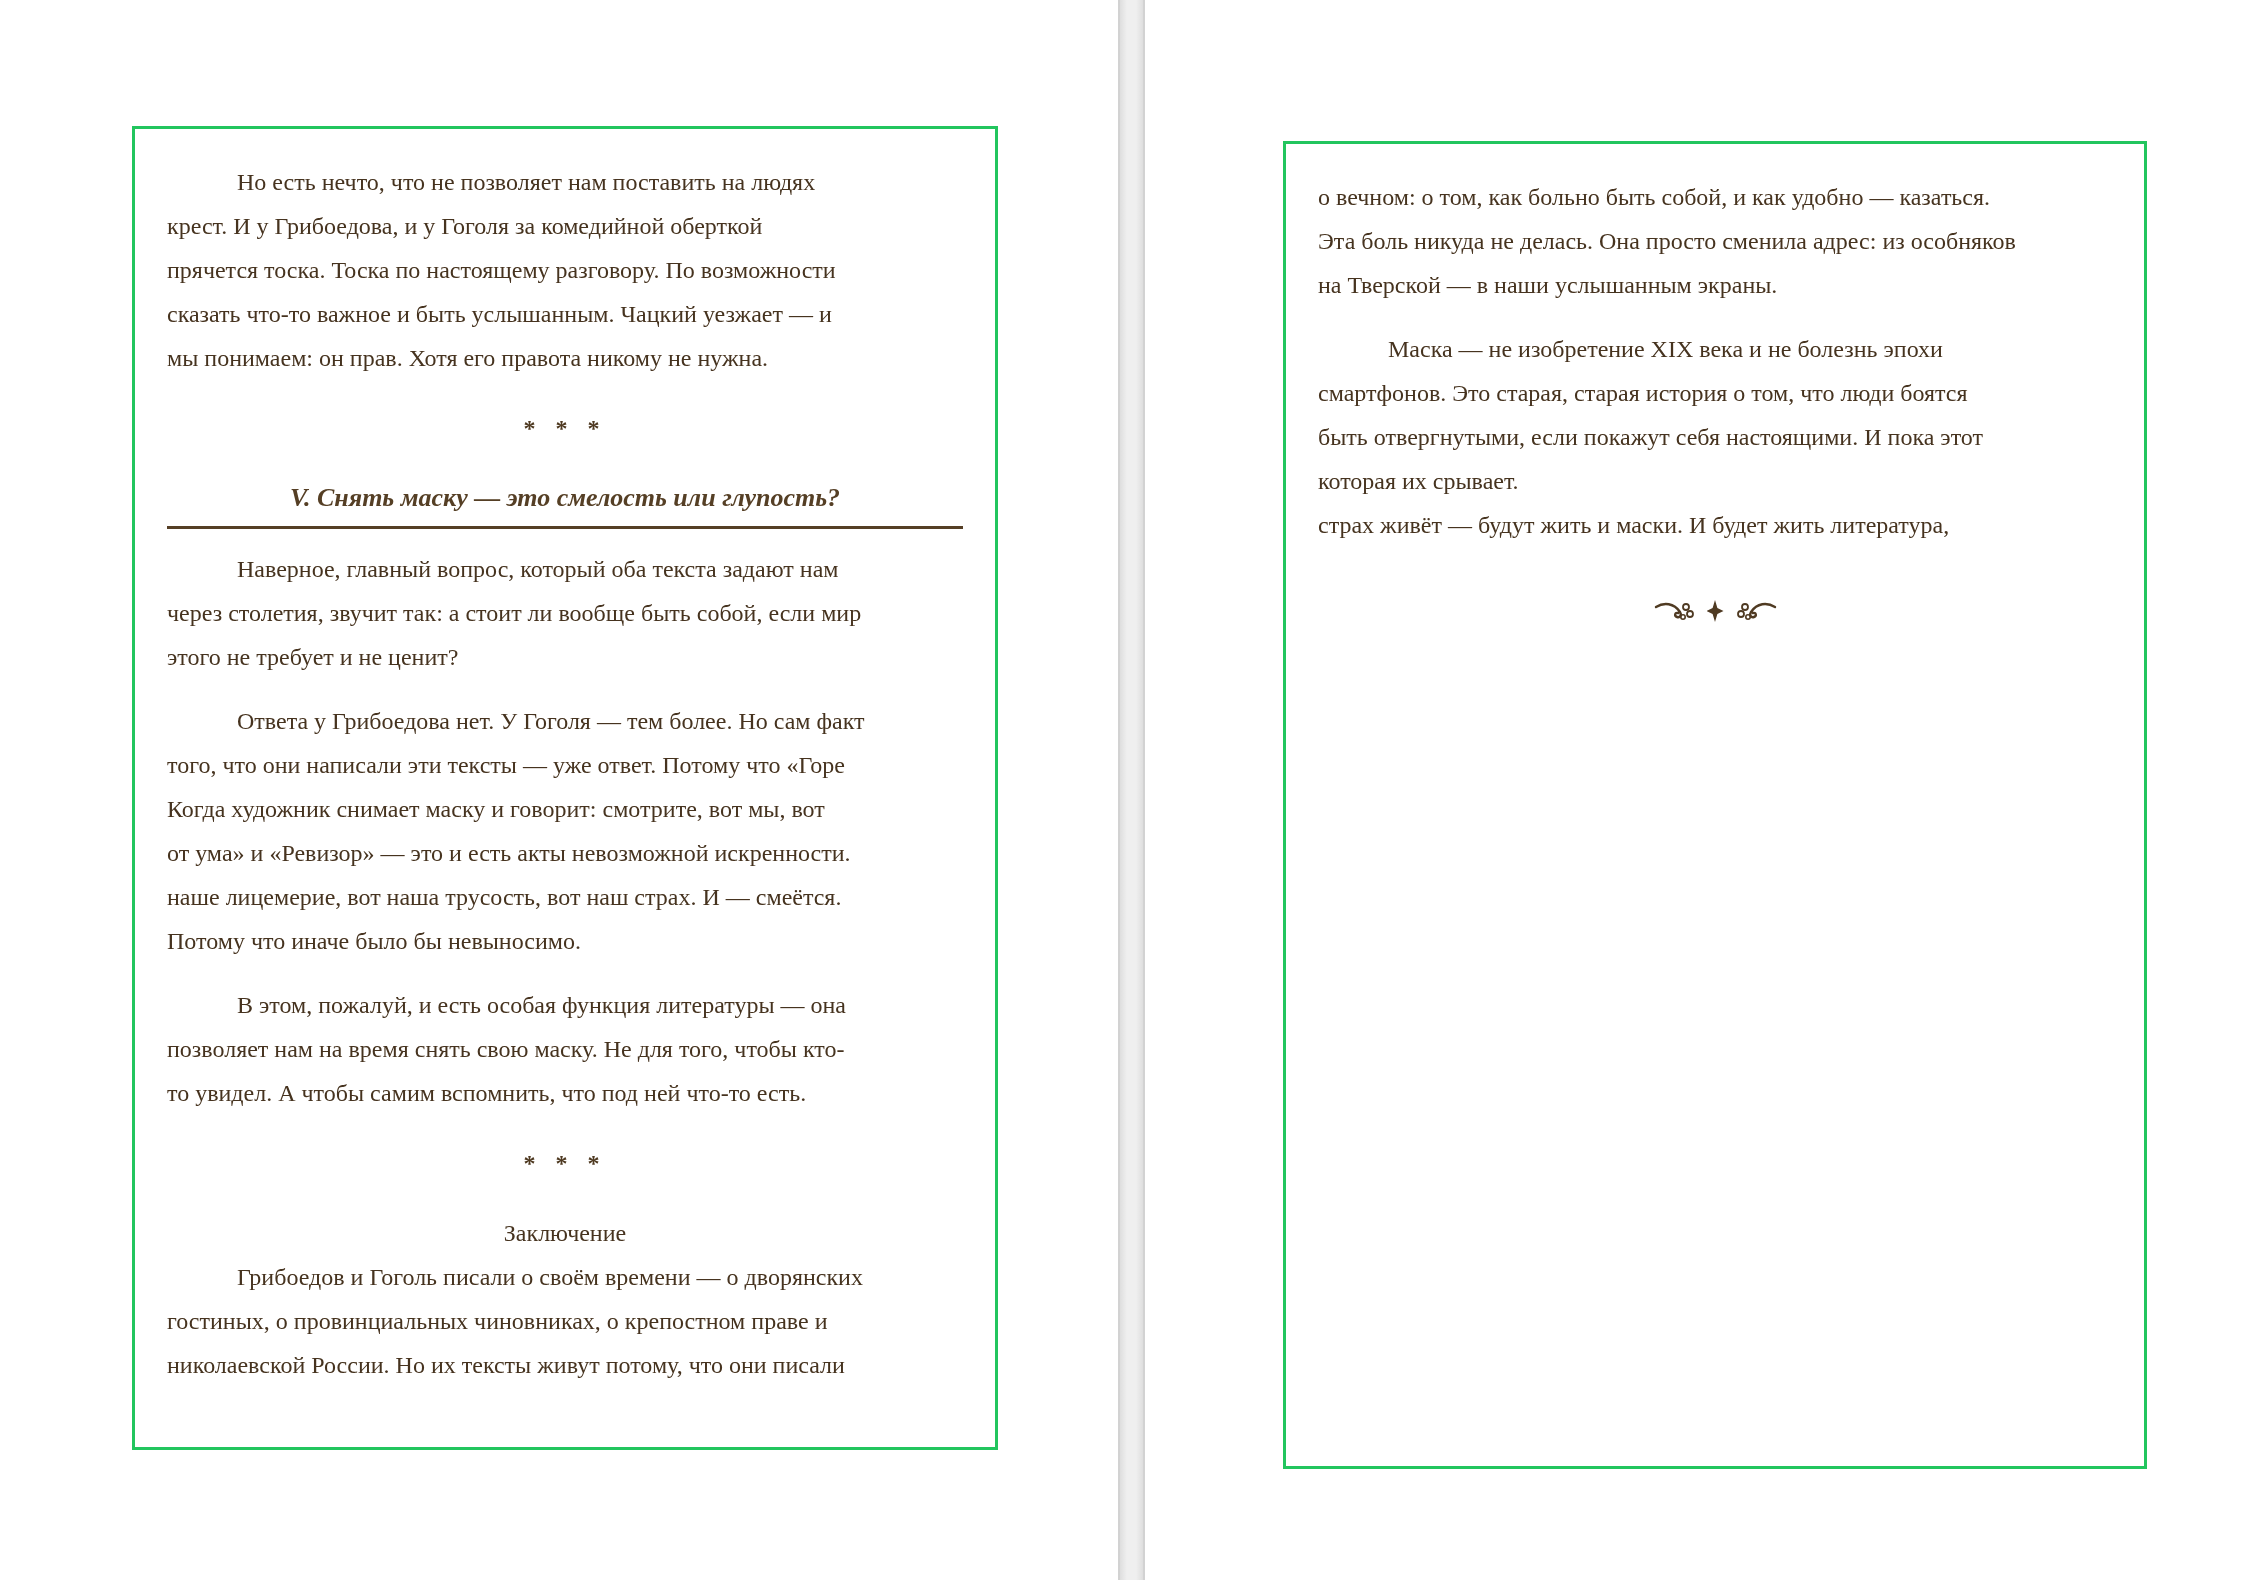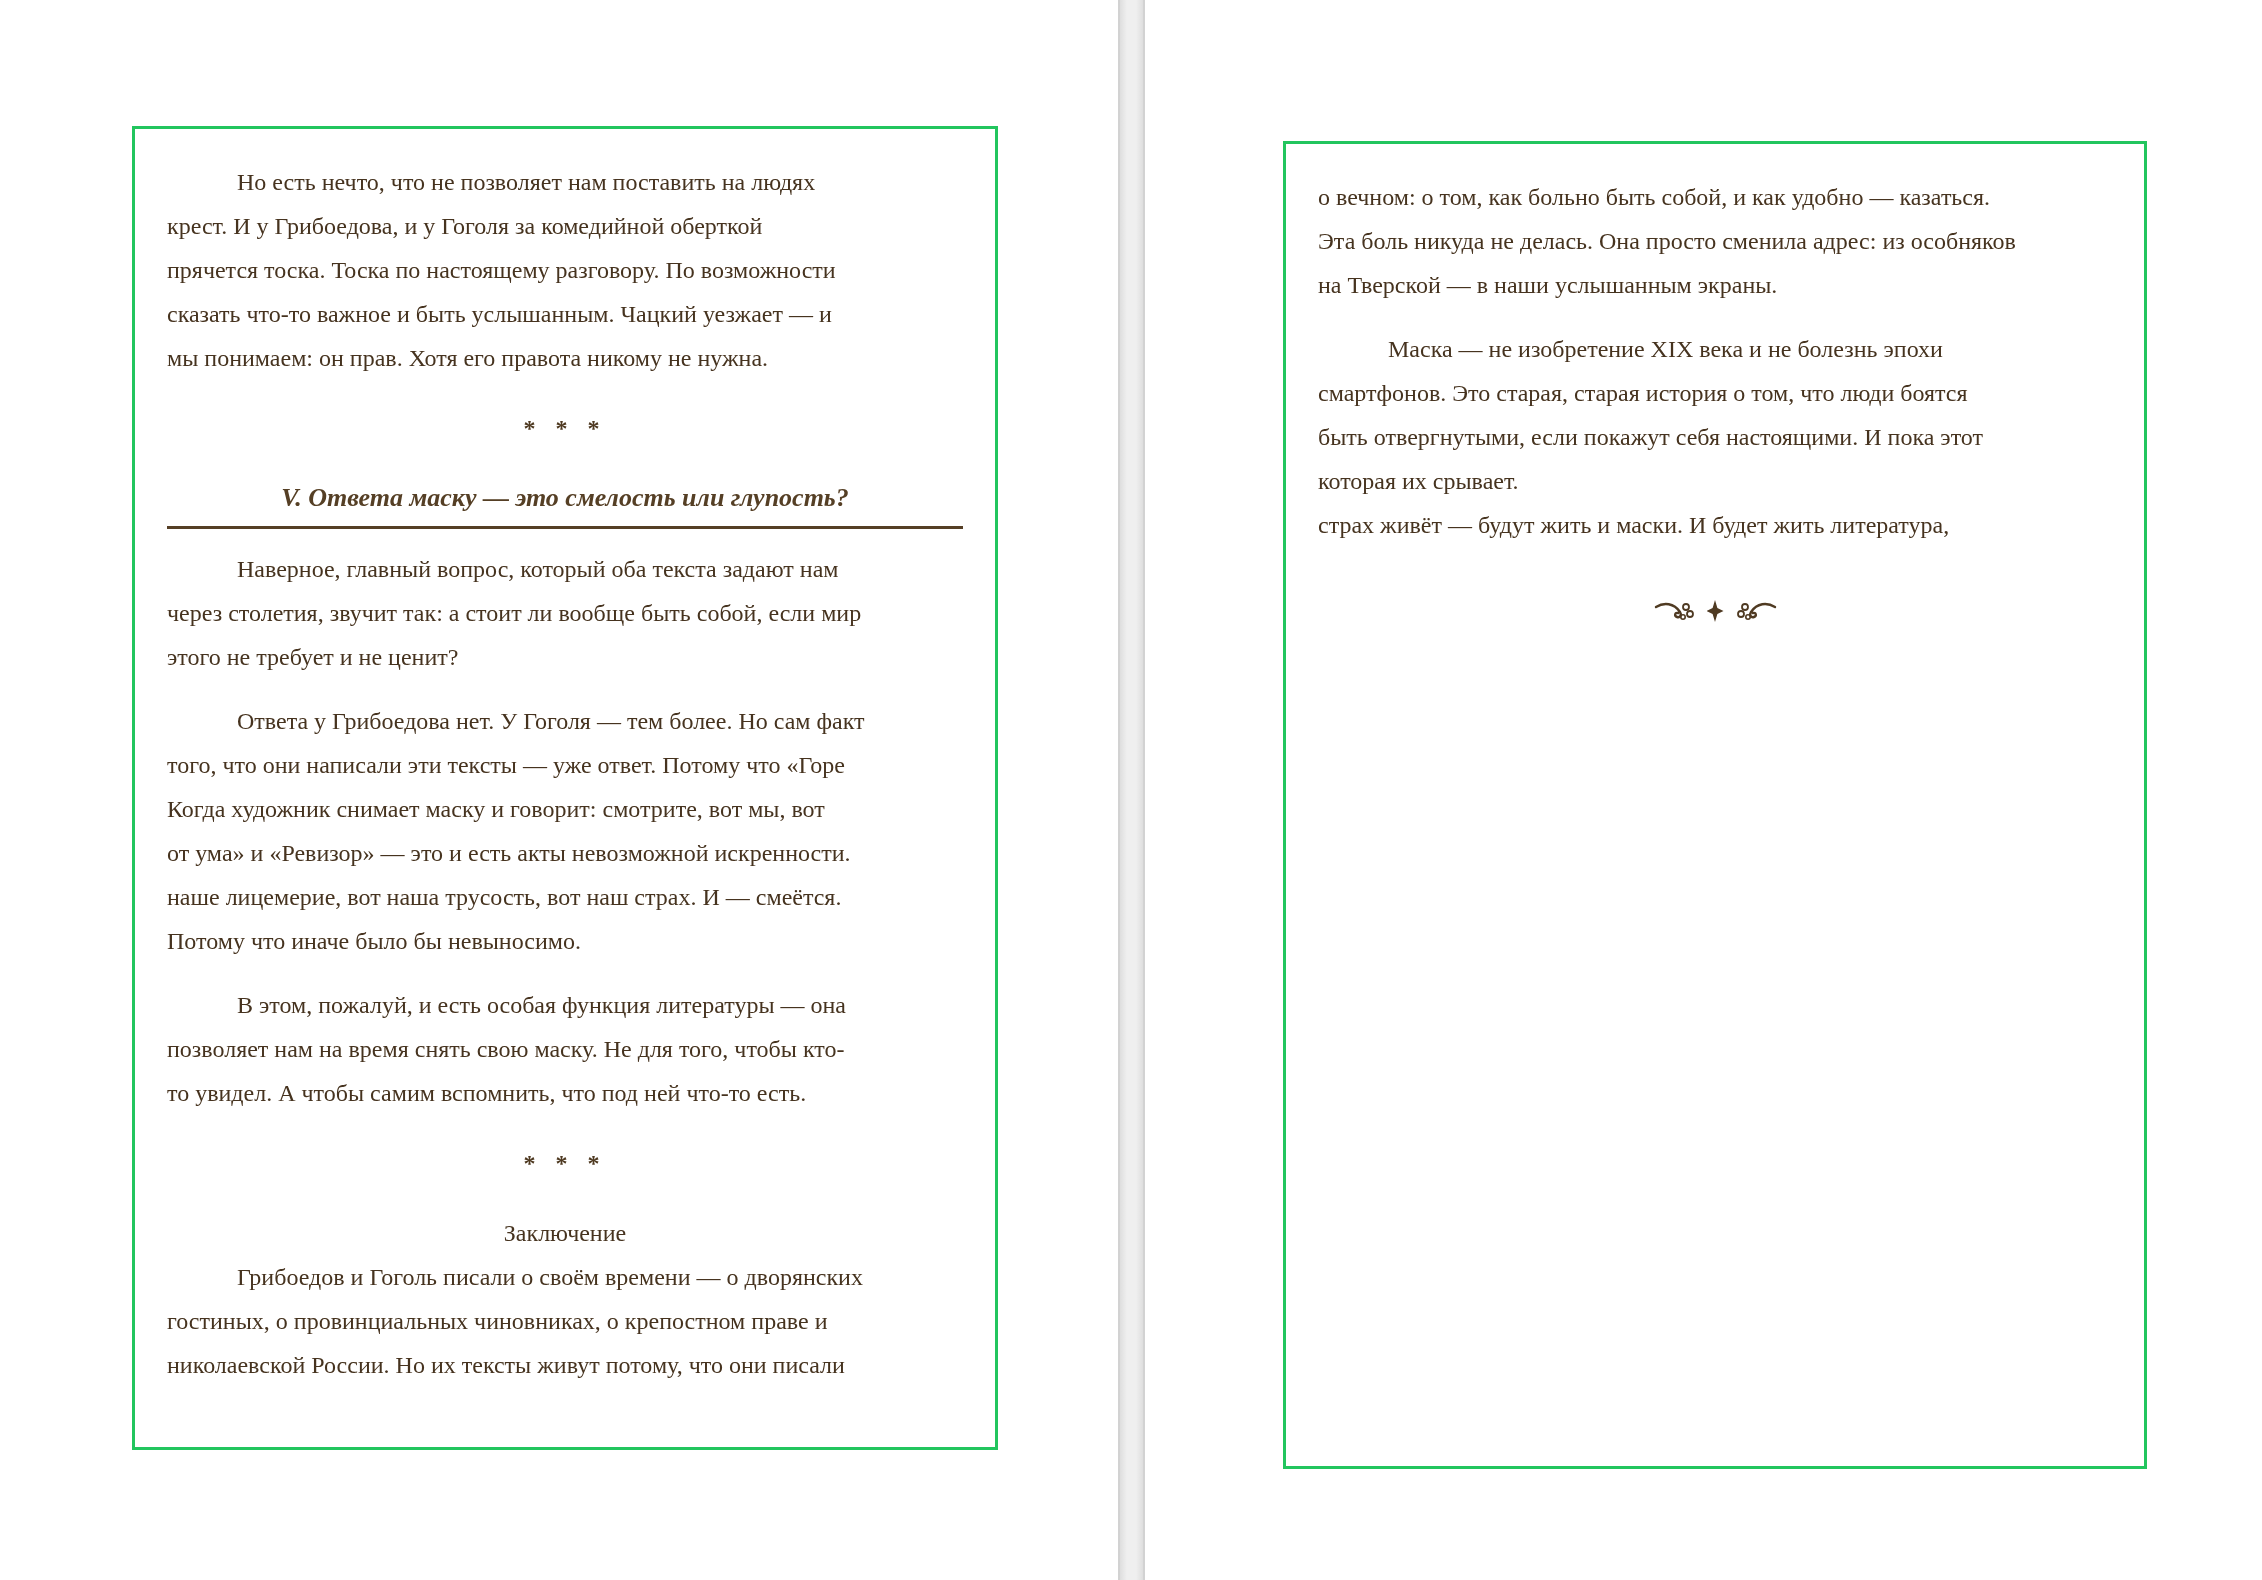--- a/index.html
+++ b/index.html
@@ -90,21 +90,21 @@
   <div class="page page-left">
     <div class="page-content" id="page-0">
         <div class="para">
           <div class="line indent">Но есть нечто, что не позволяет нам поставить на людях</div>
           <div class="line">крест. И у Грибоедова, и у Гоголя за комедийной оберткой</div>
           <div class="line">прячется тоска. Тоска по настоящему разговору. По возможности</div>
           <div class="line">сказать что-то важное и быть услышанным. Чацкий уезжает — и</div>
           <div class="line">мы понимаем: он прав. Хотя его правота никому не нужна.</div>
         </div>
         <div class="stars">* * *</div>
-        <div class="heading">V. Ответа маску — это смелость или глупость?</div>
+        <div class="heading">V. Снять маску — это смелость или глупость?</div>
         <div class="para">
           <div class="line indent">Наверное, главный вопрос, который оба текста задают нам</div>
           <div class="line">через столетия, звучит так: а стоит ли вообще быть собой, если мир</div>
           <div class="line">этого не требует и не ценит?</div>
         </div>
         <div class="para">
           <div class="line indent">Ответа у Грибоедова нет. У Гоголя — тем более. Но сам факт</div>
           <div class="line">того, что они написали эти тексты — уже ответ. Потому что «Горе</div>
           <div class="line">Когда художник снимает маску и говорит: смотрите, вот мы, вот</div>
           <div class="line">от ума» и «Ревизор» — это и есть акты невозможной искренности.</div>

